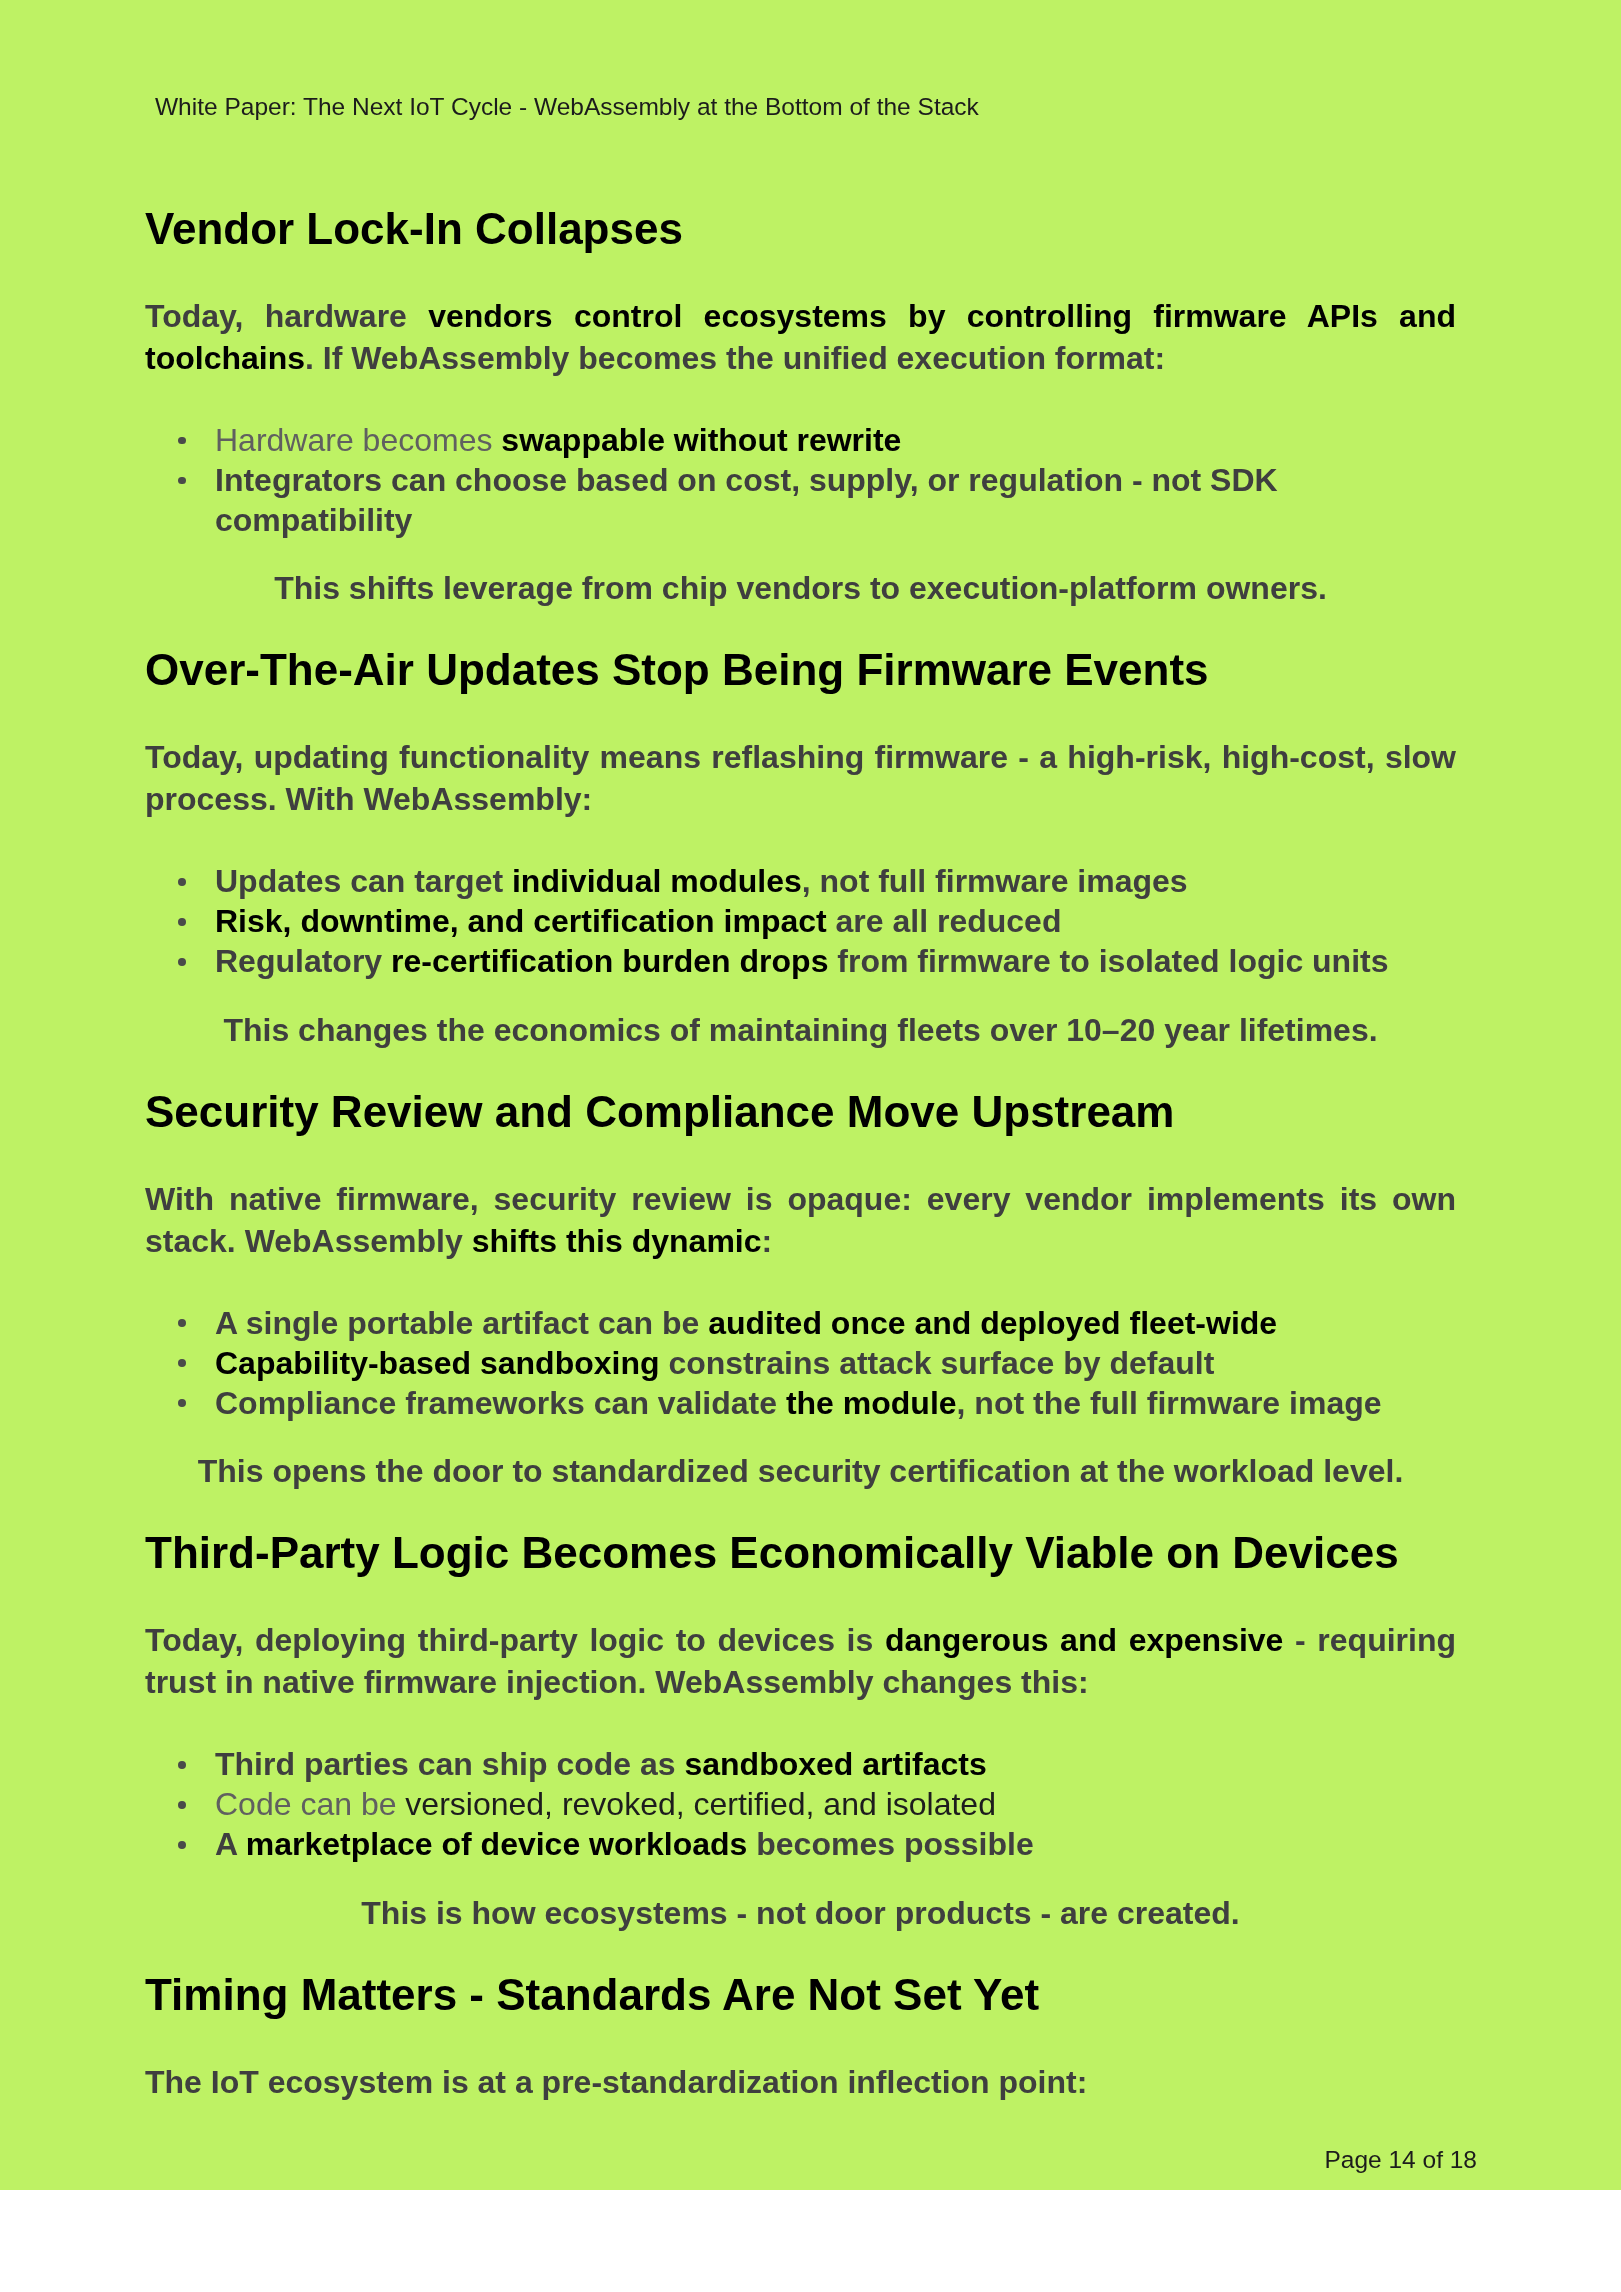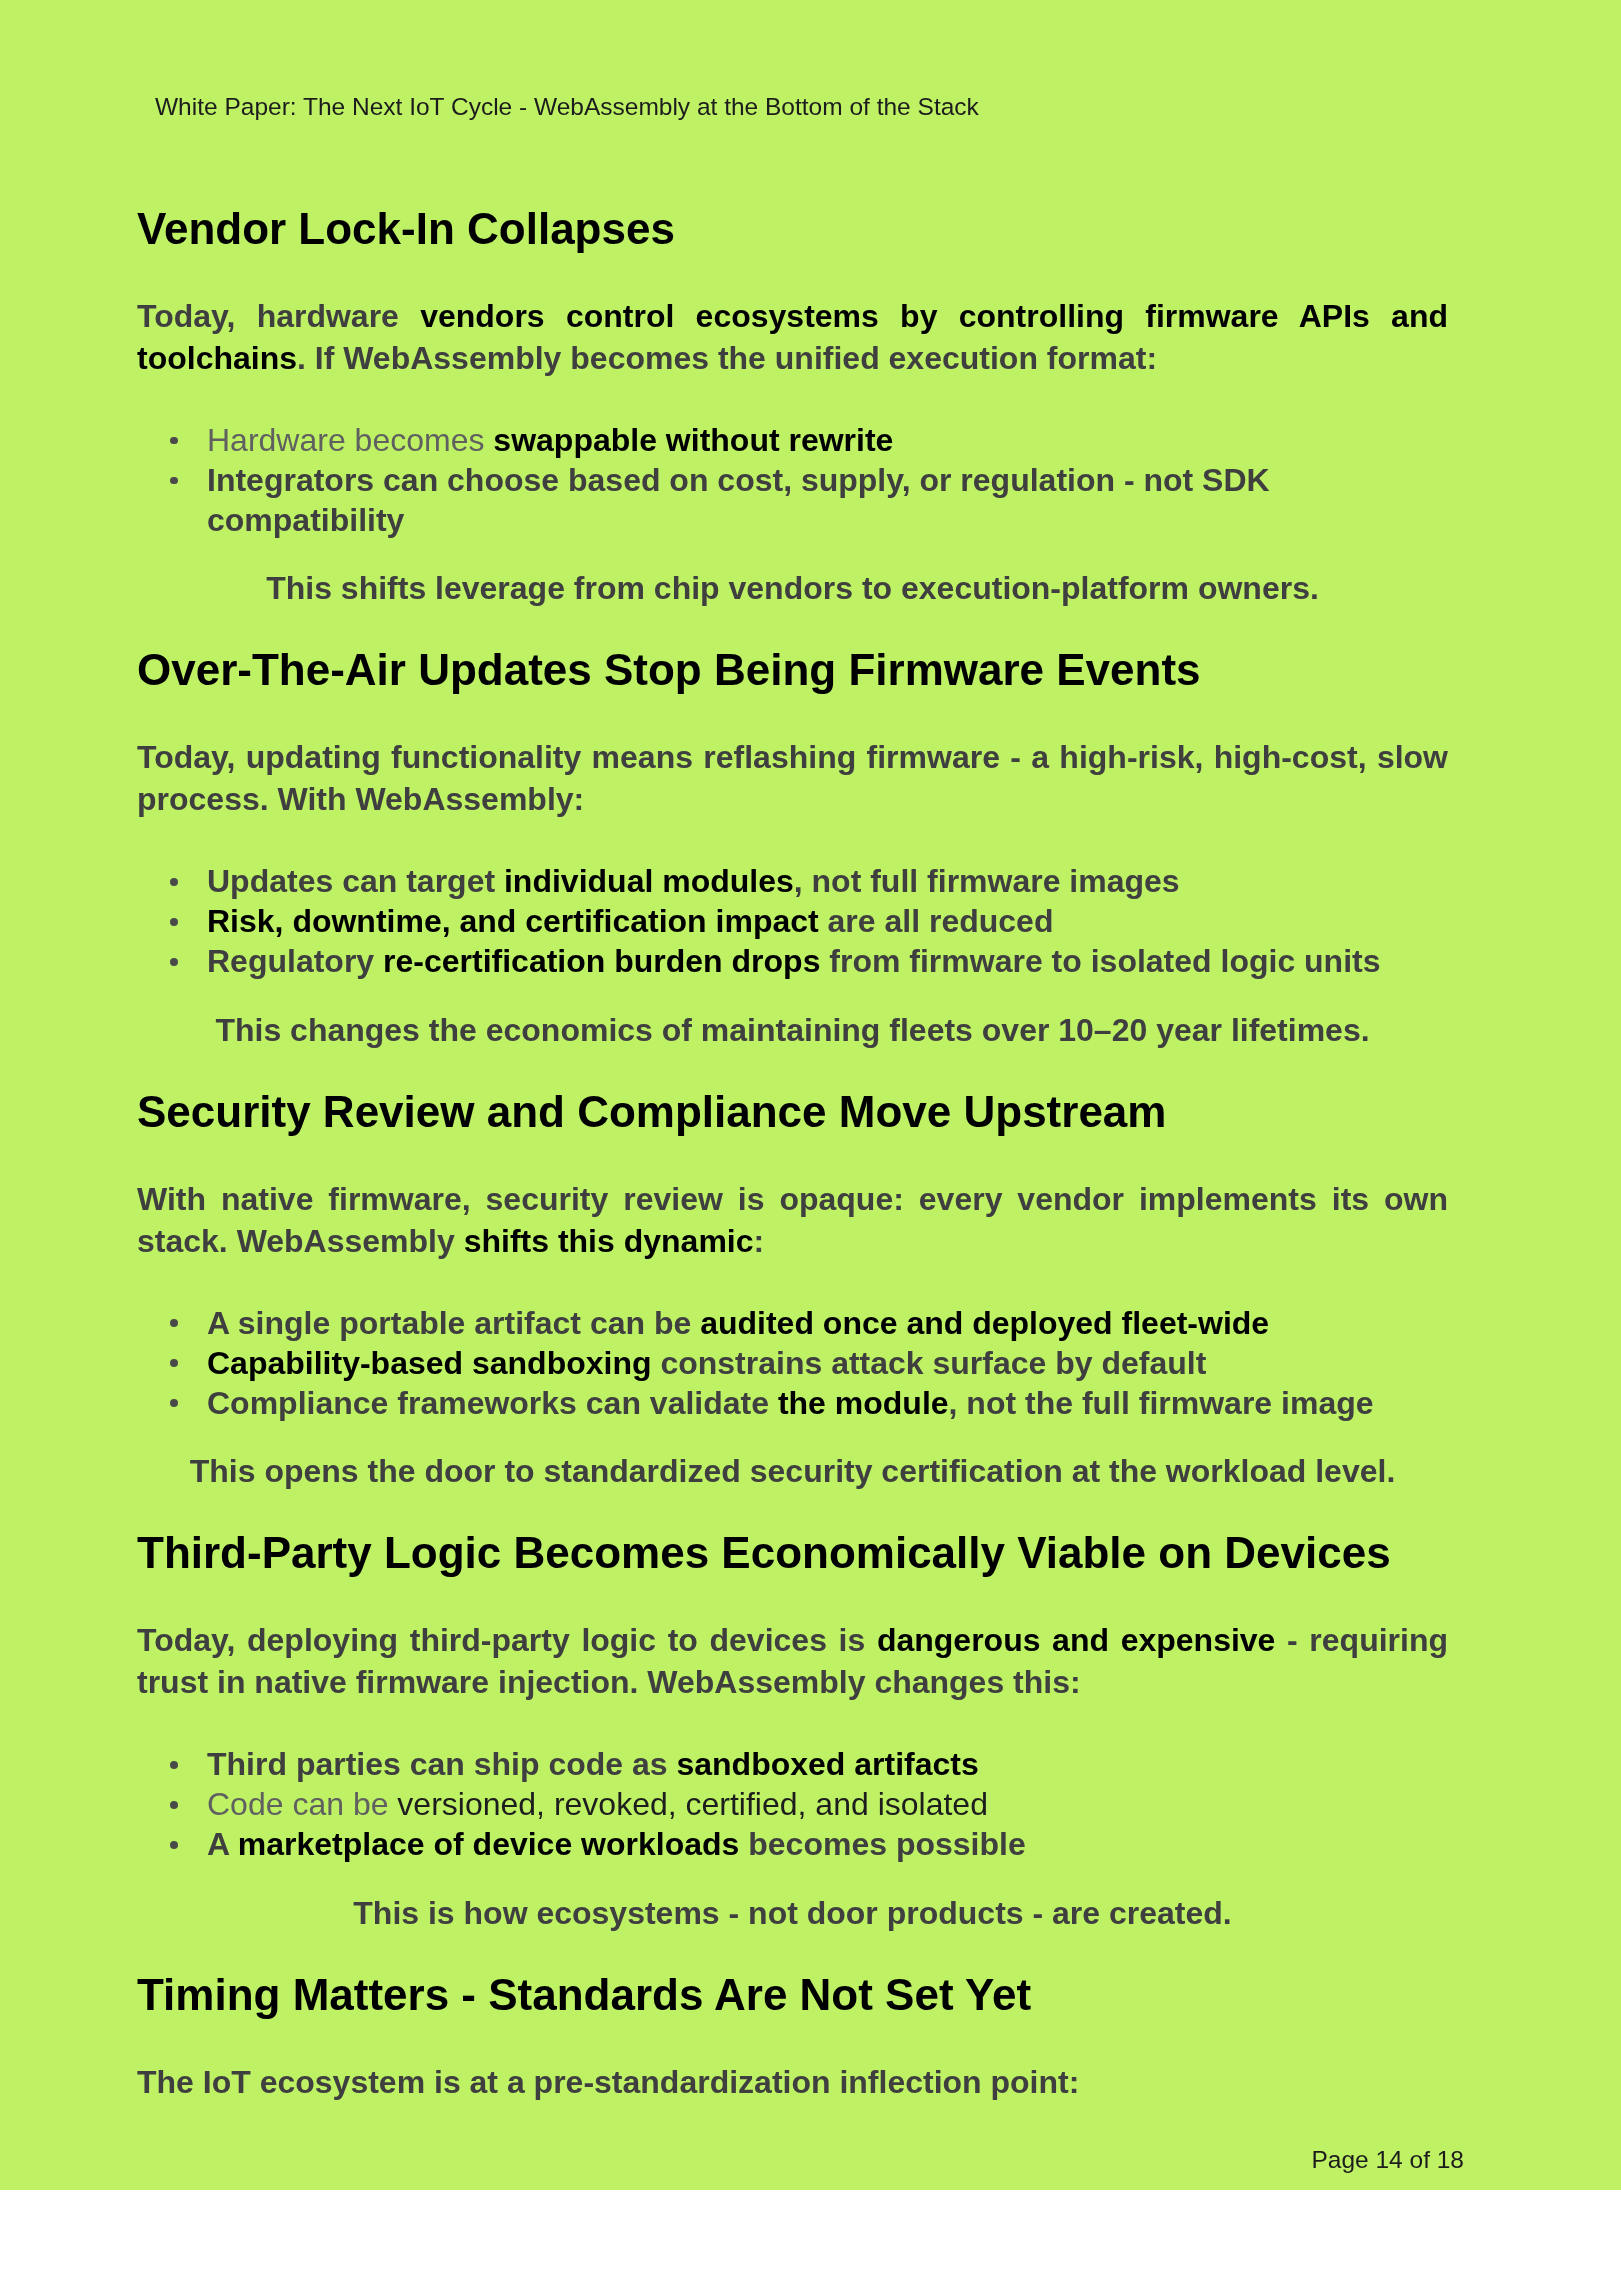--- a/index.html
+++ b/index.html
@@ -16,30 +16,30 @@
     position: absolute;
     left: 155px;
     top: 92px;
     font-size: 24.5px;
     line-height: 29px;
     color: #1c1c1c;
     white-space: nowrap;
   }
   .doc-footer {
     position: absolute;
-    right: 157px;
+    right: 144px;
     top: 2145px;
     font-size: 24.5px;
     line-height: 29px;
     color: #1c1c1c;
     white-space: nowrap;
   }
   .content {
     position: absolute;
-    left: 137px;
+    left: 145px;
     top: 201px;
     width: 1311px;
   }
   .heading {
     margin: 0 0 39px 0;
     font-size: 44px;
     line-height: 55px;
     font-weight: 700;
     color: #000000;
   }

